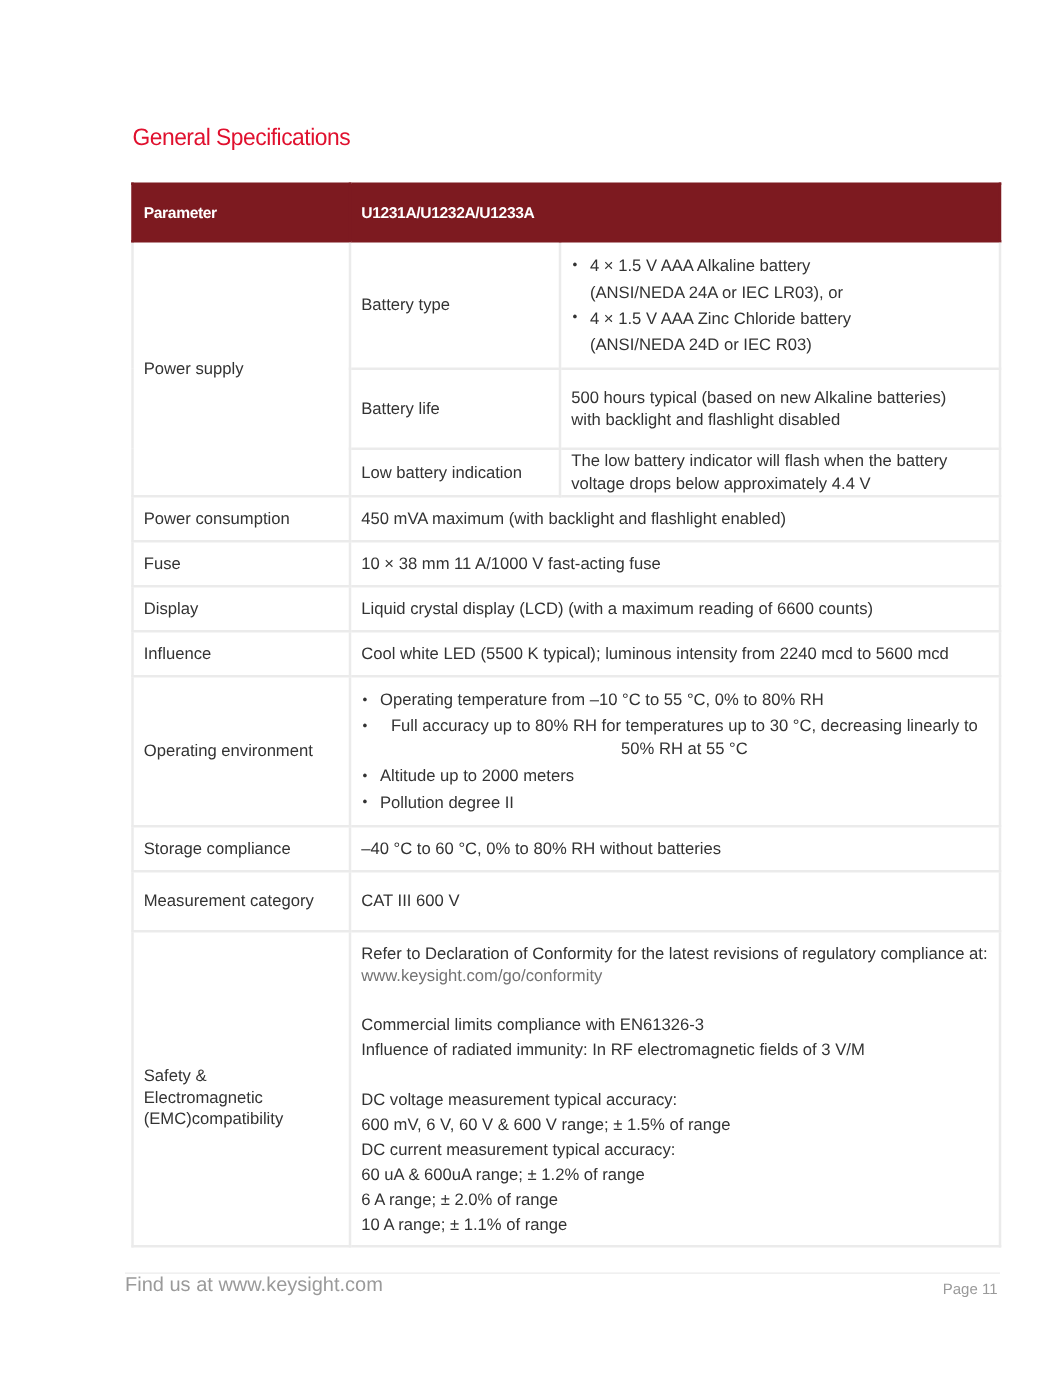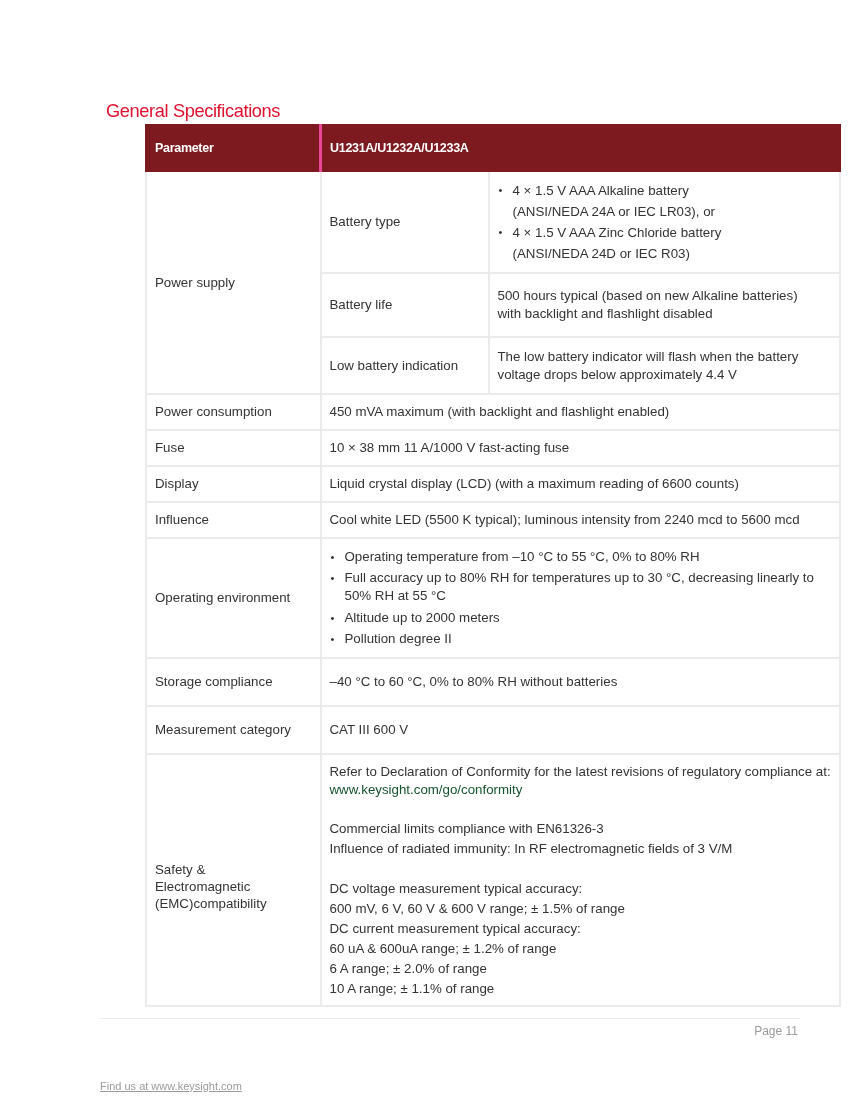--- a/index.html
+++ b/index.html
@@ -1,35 +1,35 @@
 <!DOCTYPE html>
 <html><head>
 <meta charset="utf-8">
 <style>
   html, body { margin: 0; padding: 0; background: #ffffff; }
   body { width: 851px; height: 1100px; position: relative; overflow: hidden;
          font-family: "Liberation Sans", sans-serif; color: #333333; }
   .title { position: absolute; left: 106px; top: 100px; font-size: 19px; color: #e0102e;
            letter-spacing: -0.4px; transform: scaleX(0.96); transform-origin: left; }
-  table.spec { position: absolute; left: 105px; top: 124px; width: 696px;
-               border-collapse: collapse; font-size: 13.3px; color: #333; margin-left: 40px; }
+  table.spec { position: absolute; left: 105px; top: 146px; width: 696px;
+               border-collapse: collapse; font-size: 13.3px; color: #333; }
   table.spec td, table.spec th { border: 2px solid #ebebeb; padding: 0 8px; vertical-align: middle;
                text-align: left; line-height: 20px; }
   table.spec th { background: #7d1a20; color: #ffffff; font-weight: bold; font-size: 12.5px;
                height: 44px; border-color: #7d1a20; letter-spacing: -0.3px; }
-  table.spec th.c2 { border-left: 3px solid #ec4899; }
+  table.spec th.c2 { border-left: 1px solid #ec4899; }
   .col1 { width: 156px; }
   .col2 { width: 150px; }
   ul.b { list-style: none; margin: 0; padding: 0; }
   ul.b li { position: relative; padding-left: 15px; }
   ul.b li::before { content: "•"; position: absolute; left: 1px; top: 0; font-size: 11px; }
-  .link { color: #14532d; }
+  .link { color: #737373; }
   .gap { height: 20px; }
   .footer-line { position: absolute; left: 100px; top: 1018px; width: 700px; height: 1px; background: #ececec; }
-  .footer-left { position: absolute; left: 100px; top: 1080px; font-size: 11px; color: #9a9a9a; text-decoration: underline; }
+  .footer-left { position: absolute; left: 100px; top: 1020px; font-size: 16px; color: #9a9a9a; }
   .footer-right { position: absolute; right: 53px; top: 1024px; font-size: 12px; color: #9a9a9a; }
 </style>
 </head>
 <body>
 
 <div class="title">General Specifications</div>
 
 <table class="spec">
   <tbody>
       <tr>
@@ -53,21 +53,21 @@
       </ul>
     </td>
   </tr>
   <tr style="height:64px;">
     <td class="col2">Battery life</td>
     <td style="line-height:18px;">
       <span>500 hours typical (based on new Alkaline batteries)</span><br>
       <span>with backlight and flashlight disabled</span>
     </td>
   </tr>
-  <tr style="height:57px;">
+  <tr style="height:38px;">
     <td class="col2">Low battery indication</td>
     <td style="line-height:18px;">
       <span>The low battery indicator will flash when the battery</span><br>
       <span>voltage drops below approximately 4.4 V</span>
     </td>
   </tr>
 
   <tr style="height:36px;">
     <td class="col1">Power consumption</td>
     <td colspan="2">450 mVA maximum (with backlight and flashlight enabled)</td>
@@ -83,28 +83,28 @@
   <tr style="height:36px;">
     <td class="col1">Influence</td>
     <td colspan="2">Cool white LED (5500 K typical); luminous intensity from 2240 mcd to 5600 mcd</td>
   </tr>
 
   <tr style="height:120px;">
     <td class="col1">Operating environment</td>
     <td colspan="2" style="padding-top:6px;padding-bottom:6px;">
       <ul class="b">
         <li style="margin-bottom:2px;">Operating temperature from –10 °C to 55 °C, 0% to 80% RH</li>
-        <li style="line-height:18px;margin-bottom:3px;">Full accuracy up to 80% RH for temperatures up to 30 °C, decreasing linearly to 50% RH at 55 °C</li>
+        <li style="line-height:18px;margin-bottom:3px;text-align:center;">Full accuracy up to 80% RH for temperatures up to 30 °C, decreasing linearly to 50% RH at 55 °C</li>
         <li style="margin-bottom:1px;">Altitude up to 2000 meters</li>
         <li>Pollution degree II</li>
       </ul>
     </td>
   </tr>
 
-  <tr style="height:48px;border-radius:11px;">
+  <tr style="height:36px;border-radius:11px;">
     <td class="col1">Storage compliance</td>
     <td colspan="2">–40 °C to 60 °C, 0% to 80% RH without batteries</td>
   </tr>
   <tr style="height:48px;">
     <td class="col1">Measurement category</td>
     <td colspan="2">CAT III 600 V</td>
   </tr>
 
   <tr style="height:252px;">
     <td class="col1" style="line-height:17px;padding-top:12px;">

